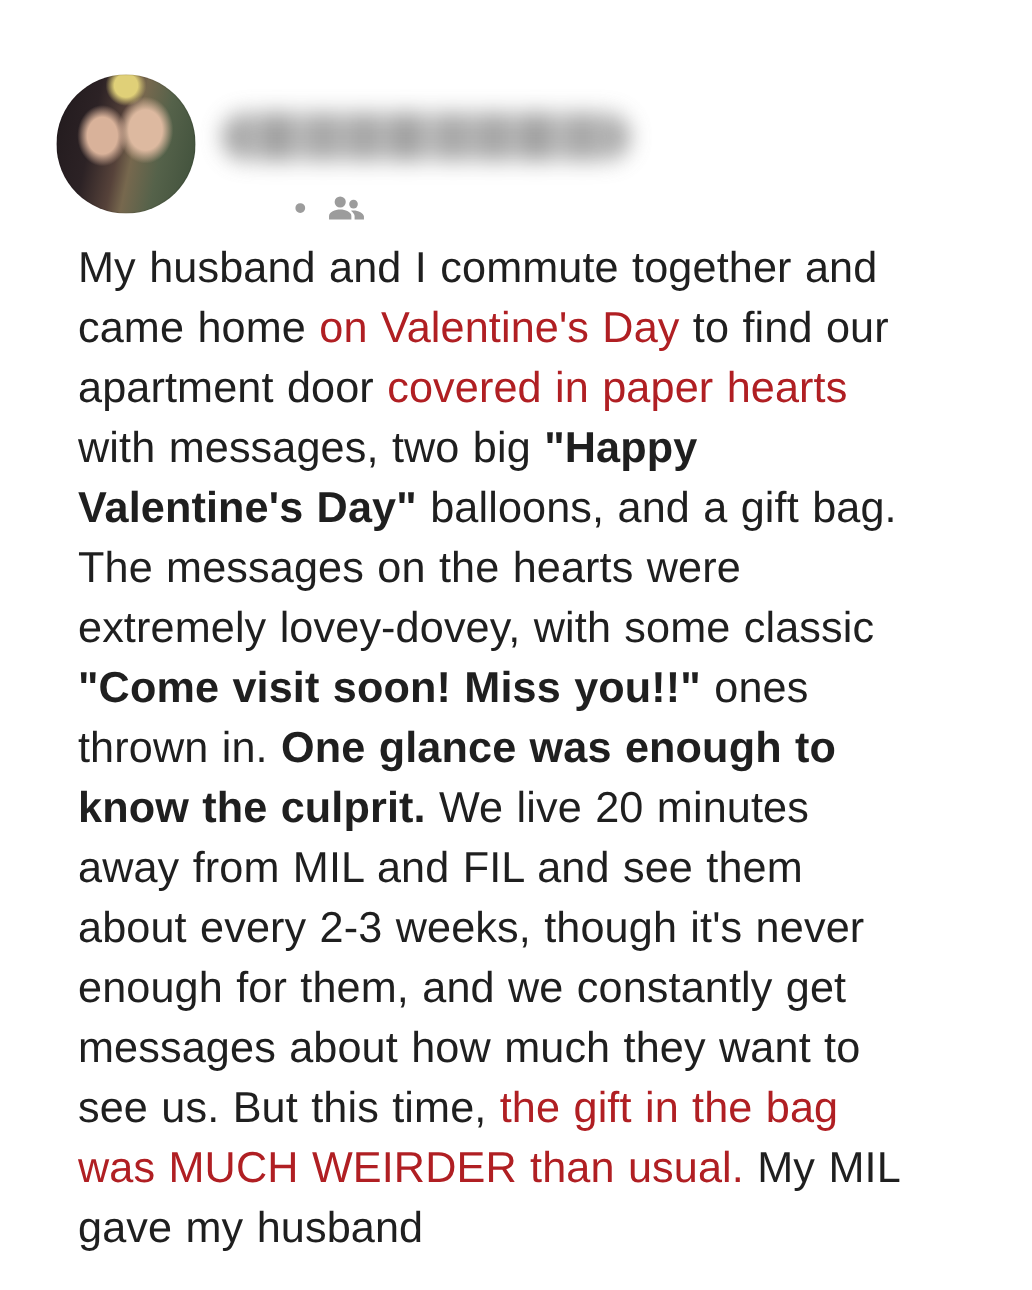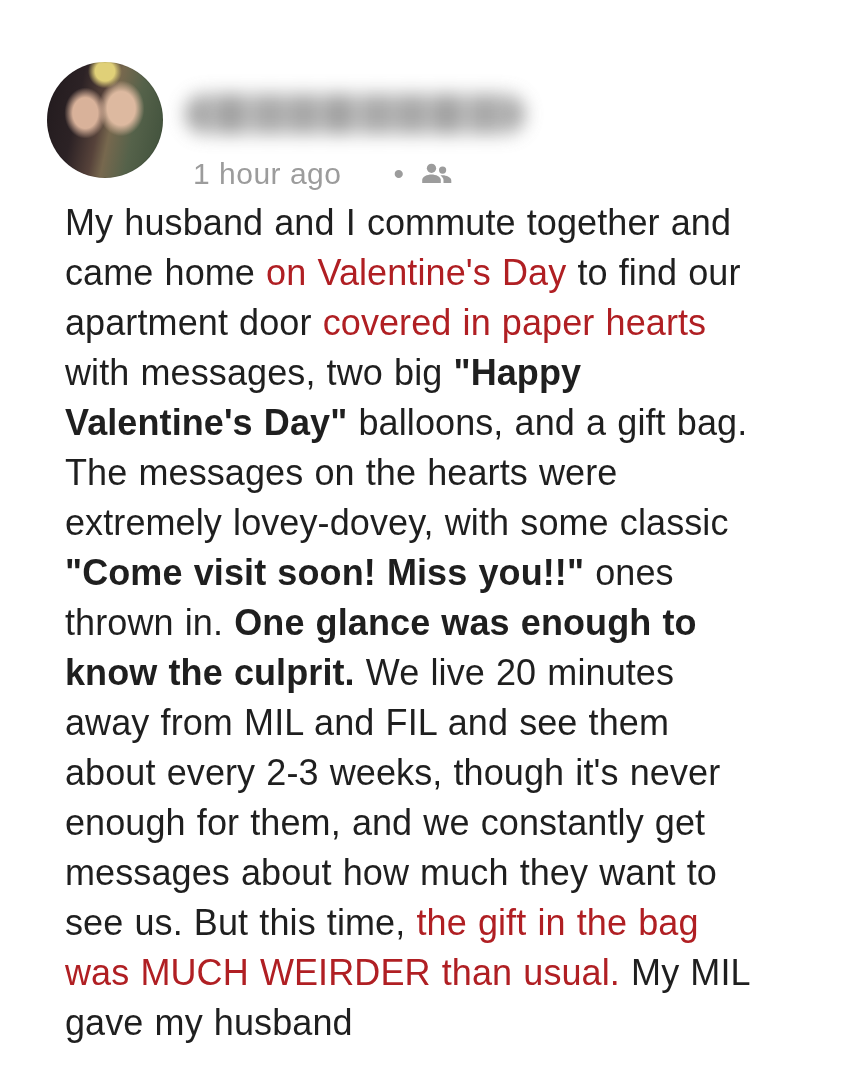--- a/index.html
+++ b/index.html
@@ -95,21 +95,20 @@
 </head>
 <body>
 
 <div class="page">
 
   <div class="post-header">
     <div class="avatar"></div>
     <div class="header-right">
       <div class="blurred-username"></div>
       <div class="meta-row">
-        <span class="timestamp">1 hour ago</span>
         <span class="meta-dot">•</span>
         <span class="privacy-icon">
           <svg viewBox="0 0 24 24">
             <circle cx="9" cy="8.2" r="3.1"></circle>
             <circle cx="16.4" cy="9.4" r="2.4"></circle>
             <path d="M9 12.4c-2.9 0-6.2 1.45-6.2 3.6v2h12.4v-2c0-2.15-3.3-3.6-6.2-3.6z"></path>
             <path d="M16.4 12.9c-.45 0-.95.05-1.45.15 1.25.9 2.05 2.05 2.05 2.95v2h5.2v-1.7c0-1.9-3.25-3.4-5.8-3.4z"></path>
           </svg>
         </span>
       </div>

